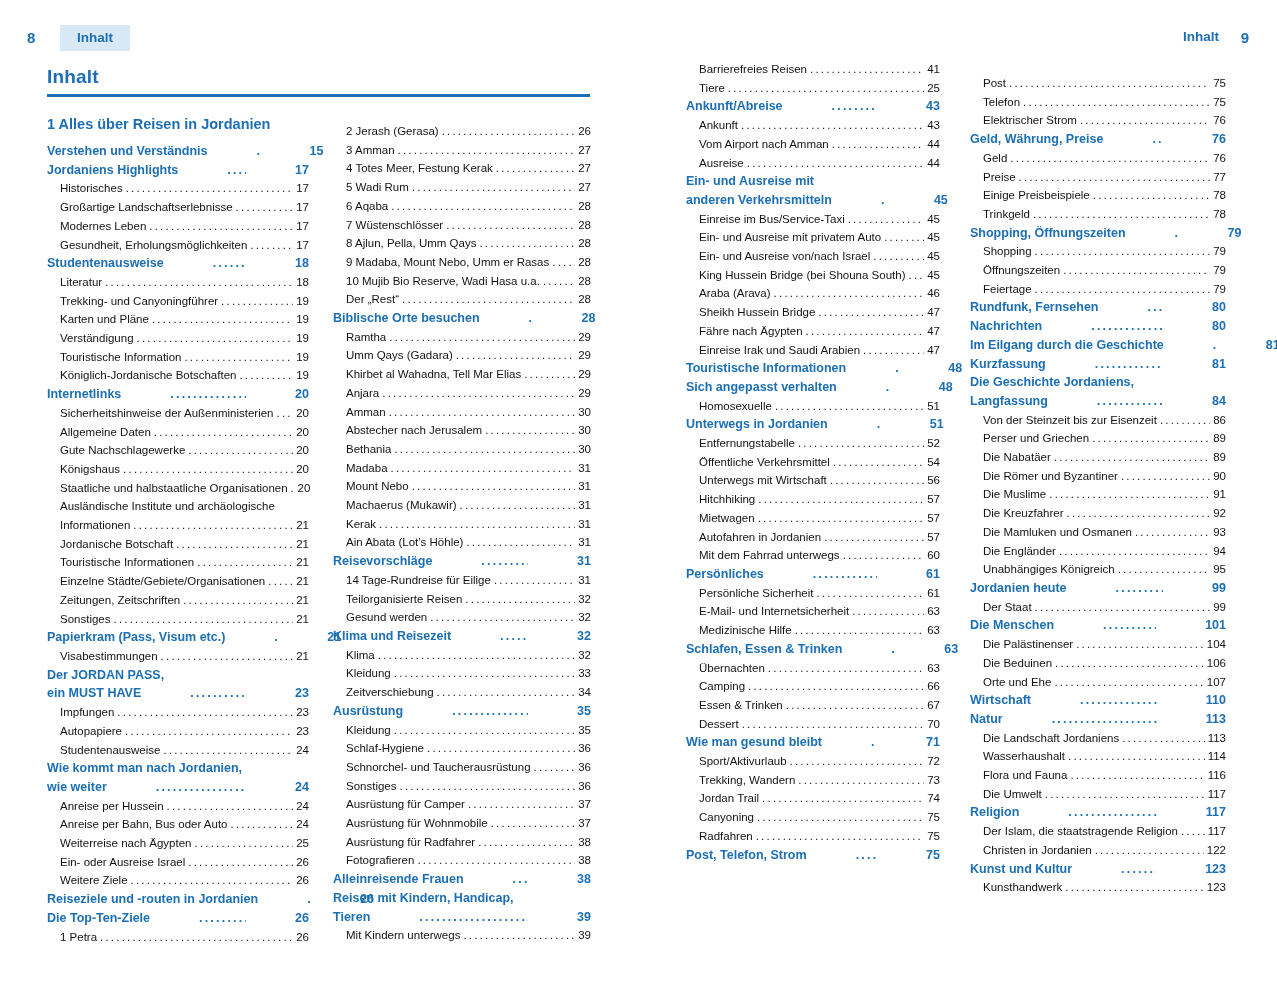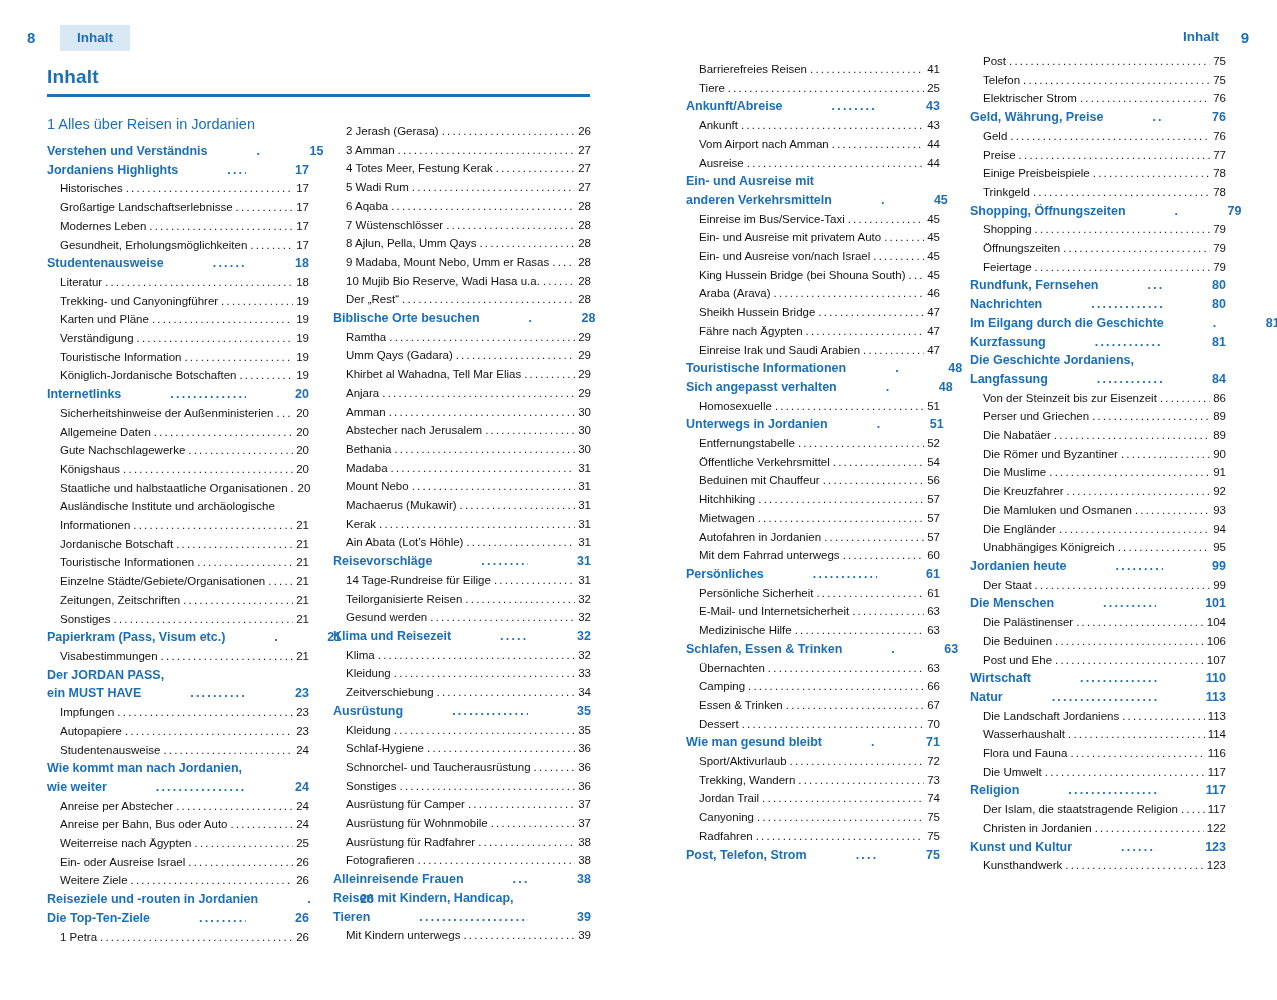--- a/index.html
+++ b/index.html
@@ -15,31 +15,31 @@
              font-weight:bold; font-size:13.5px; padding:5px 17px 6px; }
   .run-head { position:absolute; right:58px; top:29px; color:var(--blue); font-weight:bold; font-size:13.5px; }
 
   .page-title { position:absolute; left:47px; top:66px; font-size:19px; font-weight:bold; color:var(--blue); letter-spacing:.2px; }
   .title-rule { position:absolute; left:47px; top:94px; width:543px; height:3px; background:var(--blue); }
 
   .col { position:absolute; }
   #col0 { left:47px;  top:114px; width:262px; }
   #col1 { left:333px; top:122px; width:258px;text-align:center; }
   #col2 { left:686px; top:60px;  width:254px; }
-  #col3 { left:970px; top:52px;  width:256px; }
+  #col3 { left:970px; top:74px;  width:256px; }
 
   .entry { display:flex; align-items:baseline; line-height:18.7px; font-size:11.5px; color:var(--ink); }
   .entry .label { white-space:nowrap; }
   .entry .dots  { flex:1 1 auto; overflow:hidden; white-space:nowrap; margin:0 3px; min-width:4px; }
   .entry .dots::after { content:"..................................................................................................."; letter-spacing:2.2px; }
   .entry .page  { white-space:nowrap; }
 
   .entry.sub, .entry.subwrap { padding-left:13px; }
   .entry.h, .entry.hwrap { color:var(--blue); font-weight:bold; font-size:12.5px;gap:46px; }
-  .entry.chapter { color:var(--blue); font-weight:normal; font-size:14.5px; line-height:21px; margin:34px 0 7px; }
+  .entry.chapter { color:var(--blue); font-weight:bold; font-size:14.5px; line-height:21px; margin:34px 0 7px; }
   .col .entry.chapter:first-child { margin-top:0; }
 </style>
 </head>
 <body>
 
 <div class="sheet">
 
   <span class="hdr-num" id="hdr-num-left">8</span>
 
   <span class="hdr-tab">Inhalt</span>
@@ -219,21 +219,21 @@
       </div>
       <div class="entry hwrap">
         <span class="label">Wie kommt man nach Jordanien,</span>
       </div>
       <div class="entry h">
         <span class="label">wie weiter</span>
         <span class="dots"></span>
         <span class="page">24</span>
       </div>
       <div class="entry sub">
-        <span class="label">Anreise per Abstecher</span>
+        <span class="label">Anreise per Hussein</span>
         <span class="dots"></span>
         <span class="page">24</span>
       </div>
       <div class="entry sub">
         <span class="label">Anreise per Bahn, Bus oder Auto</span>
         <span class="dots"></span>
         <span class="page">24</span>
       </div>
       <div class="entry sub">
         <span class="label">Weiterreise nach Ägypten</span>
@@ -589,21 +589,21 @@
         <span class="label">Entfernungstabelle</span>
         <span class="dots"></span>
         <span class="page">52</span>
       </div>
       <div class="entry sub">
         <span class="label">Öffentliche Verkehrsmittel</span>
         <span class="dots"></span>
         <span class="page">54</span>
       </div>
       <div class="entry sub">
-        <span class="label">Beduinen mit Chauffeur</span>
+        <span class="label">Unterwegs mit Wirtschaft</span>
         <span class="dots"></span>
         <span class="page">56</span>
       </div>
       <div class="entry sub">
         <span class="label">Hitchhiking</span>
         <span class="dots"></span>
         <span class="page">57</span>
       </div>
       <div class="entry sub">
         <span class="label">Mietwagen</span>
@@ -854,21 +854,21 @@
         <span class="label">Die Palästinenser</span>
         <span class="dots"></span>
         <span class="page">104</span>
       </div>
       <div class="entry sub">
         <span class="label">Die Beduinen</span>
         <span class="dots"></span>
         <span class="page">106</span>
       </div>
       <div class="entry sub">
-        <span class="label">Post und Ehe</span>
+        <span class="label">Orte und Ehe</span>
         <span class="dots"></span>
         <span class="page">107</span>
       </div>
       <div class="entry h">
         <span class="label">Wirtschaft</span>
         <span class="dots"></span>
         <span class="page">110</span>
       </div>
       <div class="entry h">
         <span class="label">Natur</span>

